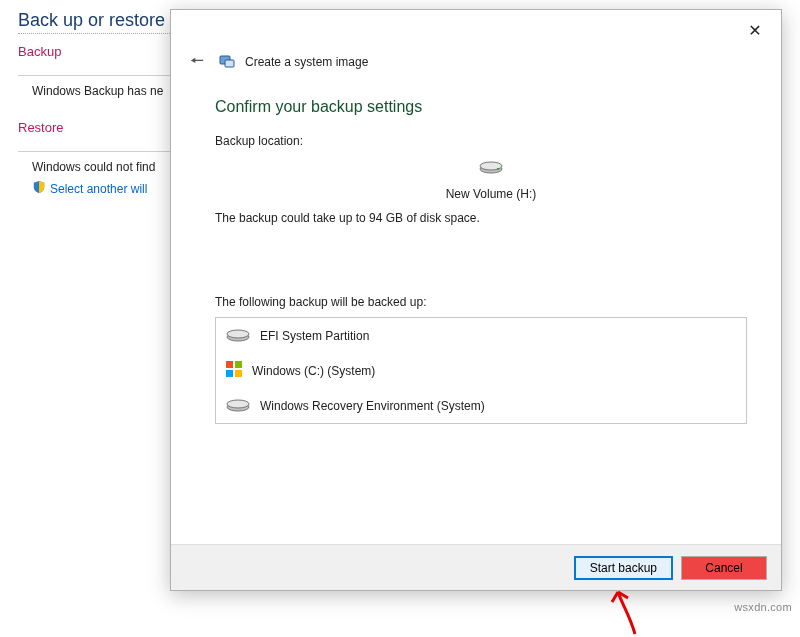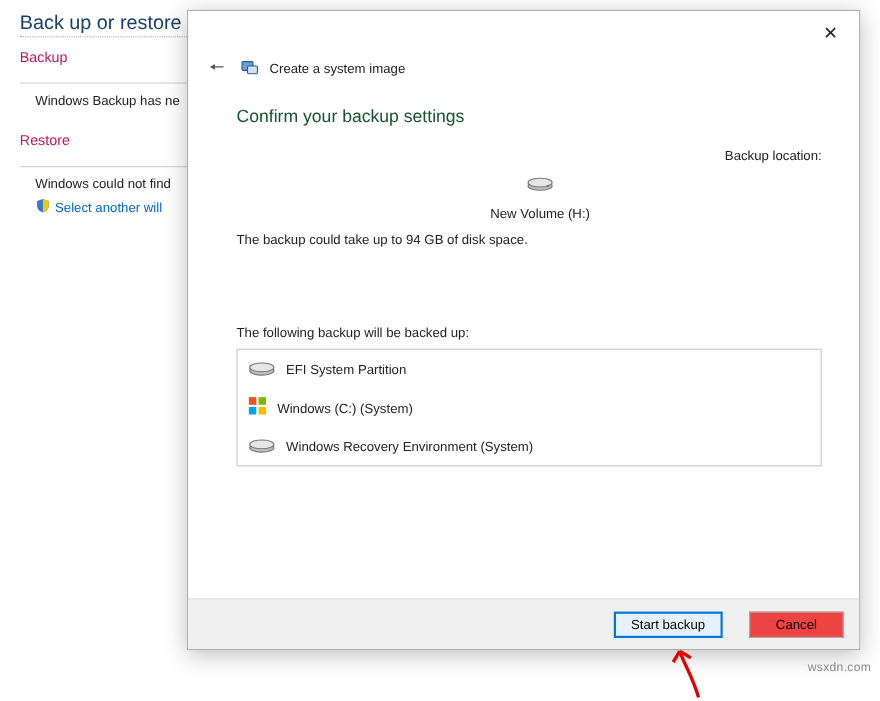--- a/index.html
+++ b/index.html
@@ -21,29 +21,29 @@
       box-shadow: 0 4px 20px rgba(0,0,0,.25);
       display: flex; flex-direction: column;
     }
     .dlg-topbar { height: 40px; display: flex; align-items: center; justify-content: flex-end; padding: 0 6px; }
     .close-btn { width: 40px; height: 30px; display: flex; align-items: center; justify-content: center; font-size: 16px; color: #222; background: transparent; border: none; }
     .dlg-header { display: flex; align-items: center; gap: 10px; padding: 0 18px 10px 14px; font-size: 12px; color: #222; }
     .back-arrow { width: 24px; height: 24px; display: flex; align-items: center; justify-content: center; color: #555; font-size: 16px; }
     .hdr-icon svg { width: 16px; height: 16px; }
     .dlg-body { flex: 1; padding: 14px 34px 10px 44px; font-size: 12px; color: #222; }
     .dlg-h1 { color: #14532d; font-size: 16px; font-weight: 400; margin-bottom: 18px; }
-    .label { margin-bottom: 10px; text-align: right; }
+    .label { margin-bottom: 10px; }
     .loc-row { display: flex; align-items: center; gap: 10px; padding-left: 20px; margin-bottom: 10px; flex-direction: column; }
     .drive-icon svg { width: 24px; height: 16px; }
     .est { margin-bottom: 70px; }
     .section-label { margin-bottom: 8px; }
     .drive-list { border: 1px solid #c8c8c8; }
     .drive-item { display: flex; align-items: center; gap: 10px; padding: 8px 10px; font-size: 12px; }
     .win-logo svg { width: 16px; height: 16px; }
-    .dlg-footer { height: 46px; background: #f0f0f0; border-top: 1px solid #ddd; display: flex; justify-content: flex-end; align-items: center; gap: 24px; padding-right: 14px; }
+    .dlg-footer { height: 46px; background: #f0f0f0; border-top: 1px solid #ddd; display: flex; justify-content: flex-end; align-items: center; gap: 8px; padding-right: 14px; }
     .btn { min-width: 86px; height: 24px; font-size: 12px; background: #ef4444; border: 1px solid #adadad; padding: 0 14px; display: flex; align-items: center; justify-content: center; }
     .btn.primary { border: 2px solid #0078d7; background: #e5f1fb; }
     .arrow { position: absolute; left: 610px; top: 586px; pointer-events: none; }
     .arrow svg { width: 40px; height: 50px; }
   </style>
 </head>
 <body>
 
 <div class="bg-page">
   <div class="bg-title">Back up or restore your files</div>

